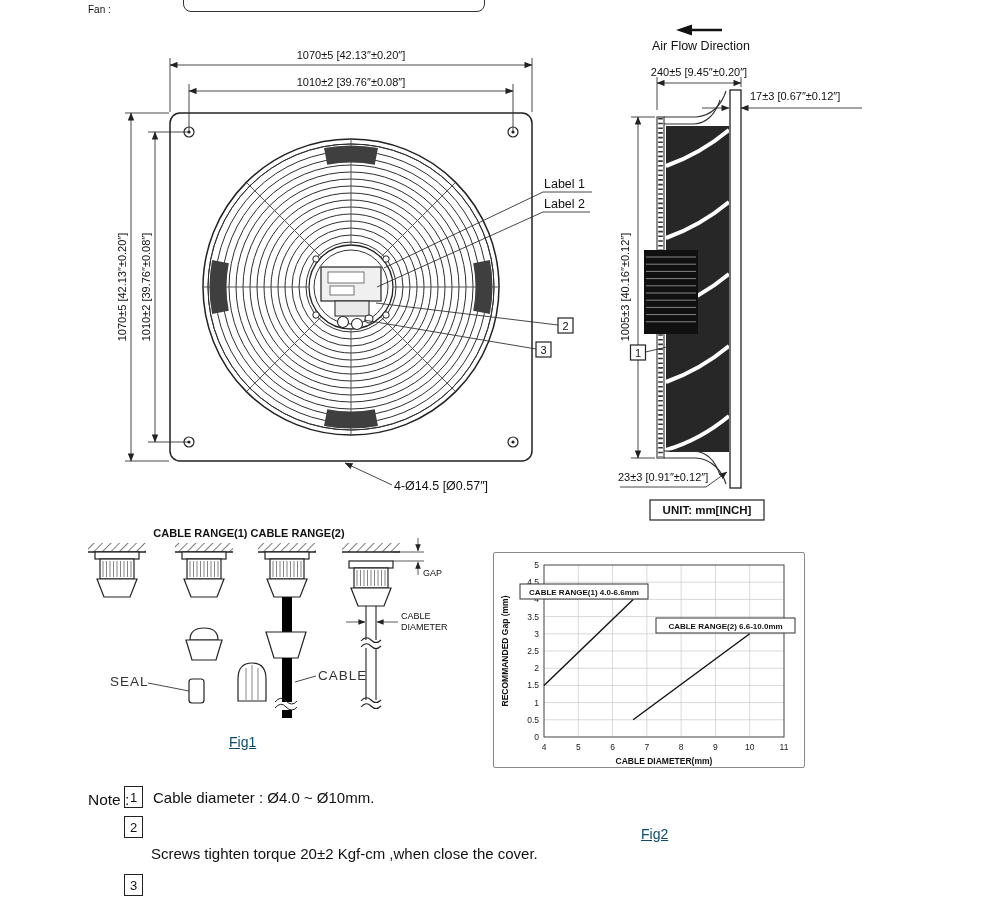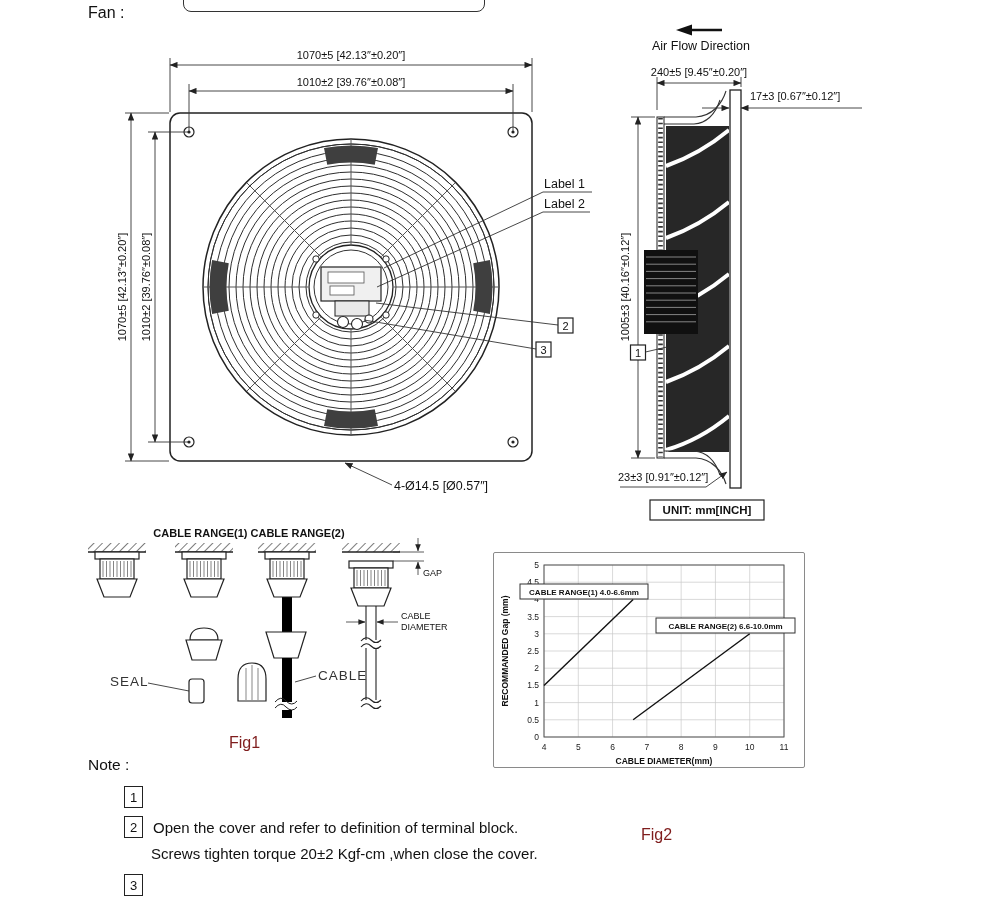--- a/index.html
+++ b/index.html
@@ -1,21 +1,21 @@
 <!DOCTYPE html>
 <html><head>
 <meta charset="utf-8">
 <style>
   html,body{margin:0;padding:0;background:#fff;}
   .page{position:relative;width:1000px;height:914px;background:#fff;overflow:hidden;
         font-family:"Liberation Sans",sans-serif;color:#111;}
   .abs{position:absolute;}
-  .title-text{font-size:16px;color:#111;}
+  .title-text{font-size:10px;color:#111;}
   .top-box{border:1.5px solid #333;border-radius:8px;}
-  .caption{font-size:16px;color:#7f1d1d;}
+  .caption{font-size:14px;color:#0c4a6e;text-decoration:underline;}
   .note-heading{font-size:15.5px;}
   .note-row{position:absolute;left:124px;display:flex;align-items:center;font-size:15px;}
   .note-row.indent{left:151px;}
   .nbox{display:inline-flex;width:17px;height:20px;border:1.5px solid #222;
         align-items:center;justify-content:center;font-size:13px;margin-right:10px;flex:none;}
   .fig2-frame{border:1px solid #8a8a8a;border-radius:2px;background:#fff;}
   
   .dim{font:11px "Liberation Sans",sans-serif;fill:#111;}
   .lbl{font:12.5px "Liberation Sans",sans-serif;fill:#111;}
   .hdr{font:bold 11px "Liberation Sans",sans-serif;fill:#111;}
@@ -377,27 +377,27 @@
         <rect x="26" y="31" width="128" height="15" fill="#fff" stroke="#333" stroke-width="1"></rect>
         <text x="90" y="42" text-anchor="middle" class="leg">CABLE RANGE(1) 4.0-6.6mm</text>
         <rect x="162" y="65" width="139" height="15" fill="#fff" stroke="#333" stroke-width="1"></rect>
         <text x="231.5" y="76" text-anchor="middle" class="leg">CABLE RANGE(2) 6.6-10.0mm</text>
         <text x="170" y="211" text-anchor="middle" class="axl">CABLE DIAMETER(mm)</text>
         <text x="14" y="98" text-anchor="middle" class="axl" transform="rotate(-90 14 98)">RECOMMANDED Gap (mm)</text>
       </svg>
   </div>
   <div class="abs caption" style="left:641px;top:826px;">Fig2</div>
 
-  <div class="abs note-heading" style="left:88px;top:756px;">Note :</div>
+  <div class="abs note-heading" style="left:88px;top:791px;">Note :</div>
   <div class="note-row" style="top:786px;">
     <span class="nbox">1</span>
+    <span>Cable diameter : Ø4.0 ~ Ø10mm.</span>
   </div>
   <div class="note-row" style="top:816px;">
     <span class="nbox">2</span>
-    <span>Open the cover and refer to definition of terminal block.</span>
   </div>
   <div class="note-row indent" style="top:845px;">
     <span>Screws tighten torque 20±2 Kgf-cm ,when close the cover.</span>
   </div>
   <div class="note-row" style="top:874px;">
     <span class="nbox">3</span>
   </div>
 
 </div>
 

